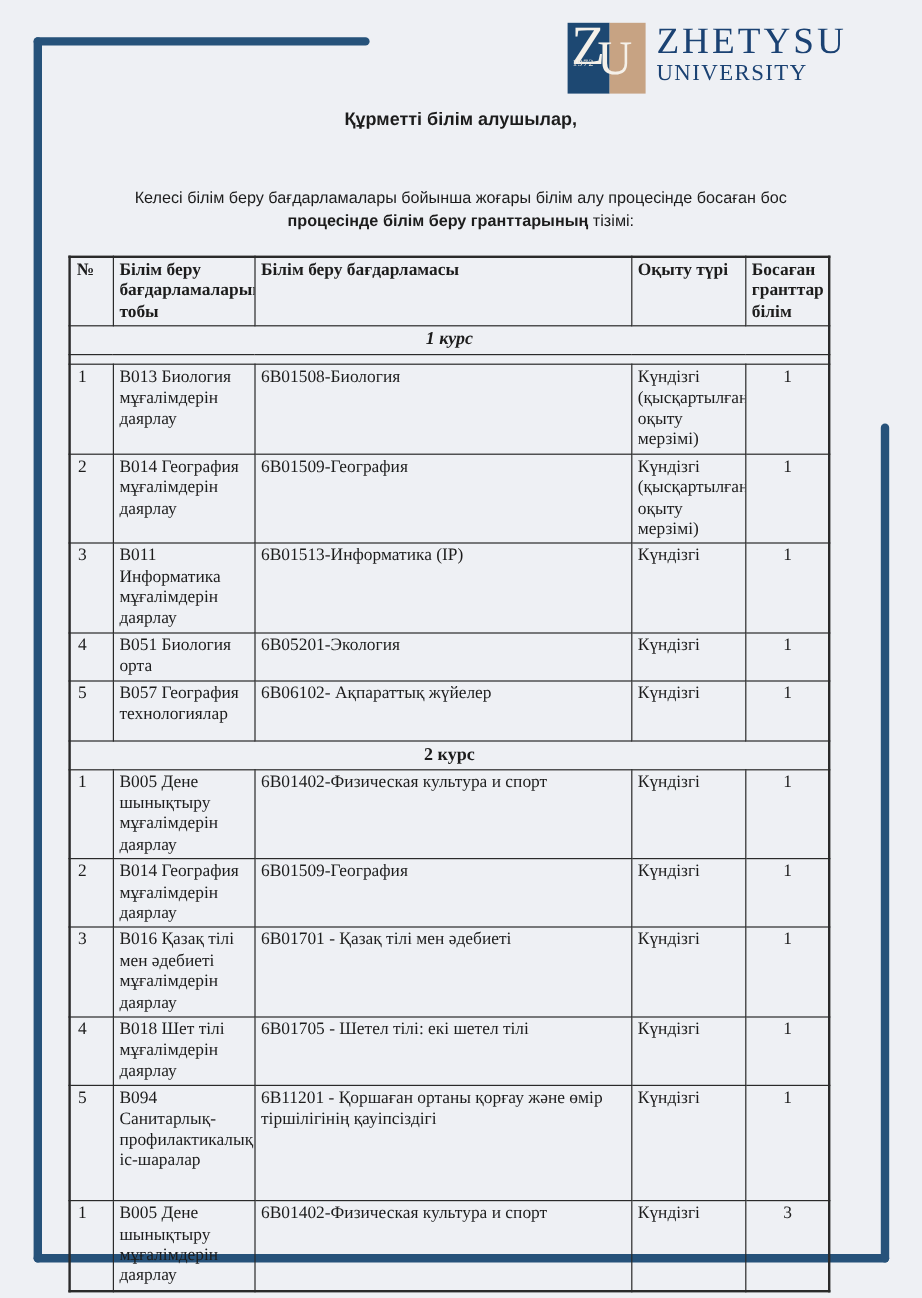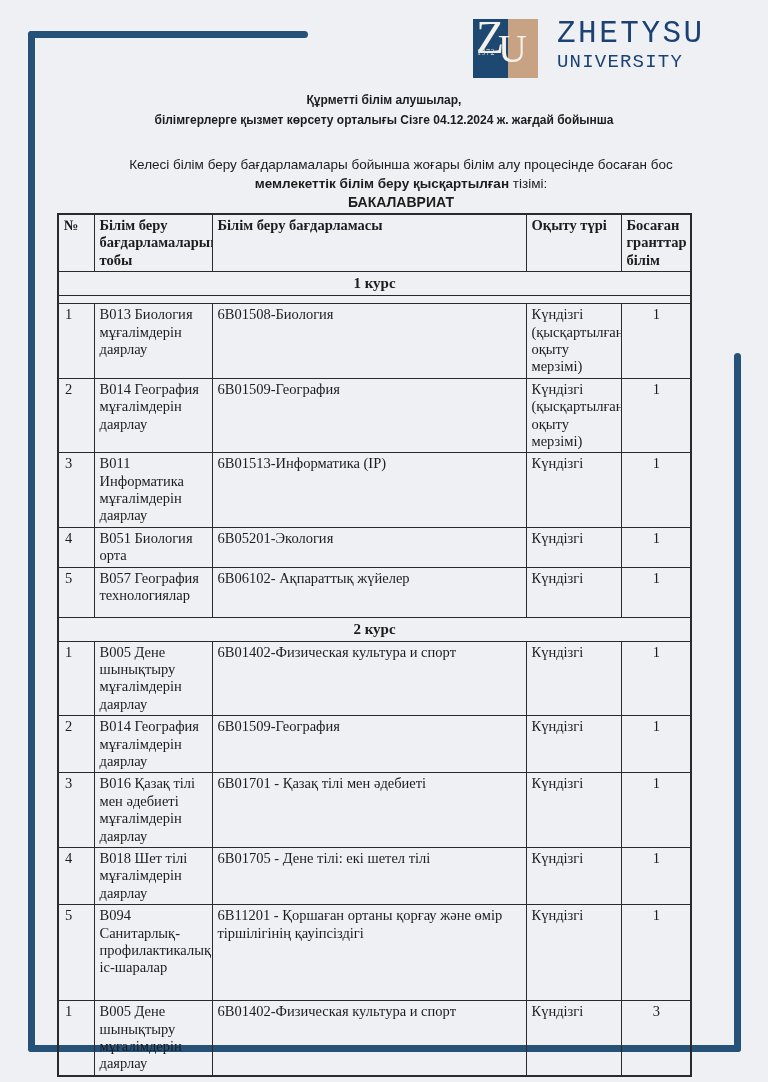--- a/index.html
+++ b/index.html
@@ -24,28 +24,28 @@
   .logo{position:absolute;left:473px;top:19px;display:flex;align-items:flex-start;z-index:2;}
   .logo-mark{position:relative;width:65px;height:59px;}
   .logo-z-sq{position:absolute;left:0;top:0;width:35px;height:59px;background:#1d4872;}
   .logo-u-sq{position:absolute;left:35px;top:0;width:30px;height:59px;background:#c7a383;}
   .logo-z{position:absolute;left:3px;top:-4px;font-family:"Liberation Serif","DejaVu Serif",serif;
     font-size:46px;color:#f5f1ea;line-height:1;z-index:2;}
   .logo-u{position:absolute;left:25px;top:10px;font-family:"Liberation Serif","DejaVu Serif",serif;
     font-size:40px;color:#f5f1ea;line-height:1;z-index:3;}
   .logo-year{position:absolute;left:4px;bottom:21px;font-size:8px;color:#e8e4dc;z-index:4;
     font-family:"Liberation Serif","DejaVu Serif",serif;letter-spacing:.5px;}
-  .logo-word{margin-left:19px;font-family:Liberation Mono, monospace;color:#1b4273;}
+  .logo-word{margin-left:9px;font-family:Liberation Serif, serif;color:#1b4273;}
   .logo-word .l1{font-size:31px;line-height:30px;letter-spacing:2.5px;font-weight:500;}
   .logo-word .l2{font-size:19px;line-height:26px;letter-spacing:1.2px;}
 
   
   .notice-title{position:absolute;left:60px;top:90px;width:648px;text-align:center;
-    font-weight:bold;font-size:12px;line-height:20px;z-index:1;}
-  .intro{position:absolute;left:77px;top:156px;width:648px;text-align:center;
+    font-weight:bold;font-size:15px;line-height:20px;z-index:1;}
+  .intro{position:absolute;left:60px;top:156px;width:648px;text-align:center;
     font-size:13.5px;line-height:18.5px;z-index:1;}
   .intro .b{font-weight:bold;}
   .intro .level{font-weight:bold;font-size:14px;}
 
   
   .grants{position:absolute;left:57px;top:213px;z-index:1;}
   table{border-collapse:collapse;table-layout:fixed;width:633px;
     font-family:"Liberation Serif","DejaVu Serif",serif;font-size:14.5px;line-height:1.2;}
   th,td{border:1px solid #2a2a2a;vertical-align:top;padding:2px 4px 2px 5px;
     overflow:hidden;text-align:left;}
@@ -75,27 +75,25 @@
       <div class="logo-year">1972</div>
     </div>
     <div class="logo-word">
       <div class="l1">ZHETYSU</div>
       <div class="l2">UNIVERSITY</div>
     </div>
   </div>
 
   <div class="notice-title">
     <div>Құрметті білім алушылар,</div>
-    <div>білімгерлерге қызмет көрсету орталығы Сізге 04.12.2024 ж. жағдай бойынша</div>
   </div>
 
   <div class="intro">
     <div>Келесі білім беру бағдарламалары бойынша жоғары білім алу процесінде босаған бос</div>
-    <div><span class="b">мемлекеттік білім беру қысқартылған</span><span> тізімі:</span></div>
-    <div class="level">БАКАЛАВРИАТ</div>
+    <div><span class="b">процесінде білім беру гранттарының</span><span> тізімі:</span></div>
   </div>
 
   <div class="grants">
     <table>
       <colgroup>
         <col style="width:36px">
           <col style="width:118px">
           <col style="width:314px">
           <col style="width:95px">
           <col style="width:70px">
@@ -103,21 +101,21 @@
       <thead>
         <tr>
           <th>№</th>
           <th>Білім беру бағдарламаларының тобы</th>
           <th>Білім беру бағдарламасы</th>
           <th>Оқыту түрі</th>
           <th>Босаған гранттар білім</th>
         </tr>
       </thead>
       <tbody id="grants-body">
-          <tr style="height: 24px;">
+          <tr style="height: 24px; font-style: italic;">
             <td colspan="5" class="section">1 курс</td>
           </tr>
           <tr>
             <td colspan="5" class="spacer"></td>
           </tr>
           <tr style="height: 52px;">
             <td class="num">1</td>
             <td>В013 Биология мұғалімдерін даярлау</td>
             <td>6В01508-Биология</td>
             <td>Күндізгі (қысқартылған оқыту мерзімі)</td>
@@ -171,21 +169,21 @@
           <tr style="height: 56px;">
             <td class="num">3</td>
             <td>В016 Қазақ тілі мен әдебиеті мұғалімдерін даярлау</td>
             <td>6В01701 - Қазақ тілі мен әдебиеті</td>
             <td>Күндізгі</td>
             <td class="count">1</td>
           </tr>
           <tr style="height: 44px;">
             <td class="num">4</td>
             <td>В018 Шет тілі мұғалімдерін даярлау</td>
-            <td>6В01705 - Дене тілі: екі шетел тілі</td>
+            <td>6В01705 - Шетел тілі: екі шетел тілі</td>
             <td>Күндізгі</td>
             <td class="count">1</td>
           </tr>
           <tr style="height: 96px;">
             <td class="num">5</td>
             <td>В094 Санитарлық-профилактикалық іс-шаралар</td>
             <td>6В11201 - Қоршаған ортаны қорғау және өмір тіршілігінің қауіпсіздігі</td>
             <td>Күндізгі</td>
             <td class="count">1</td>
           </tr>

